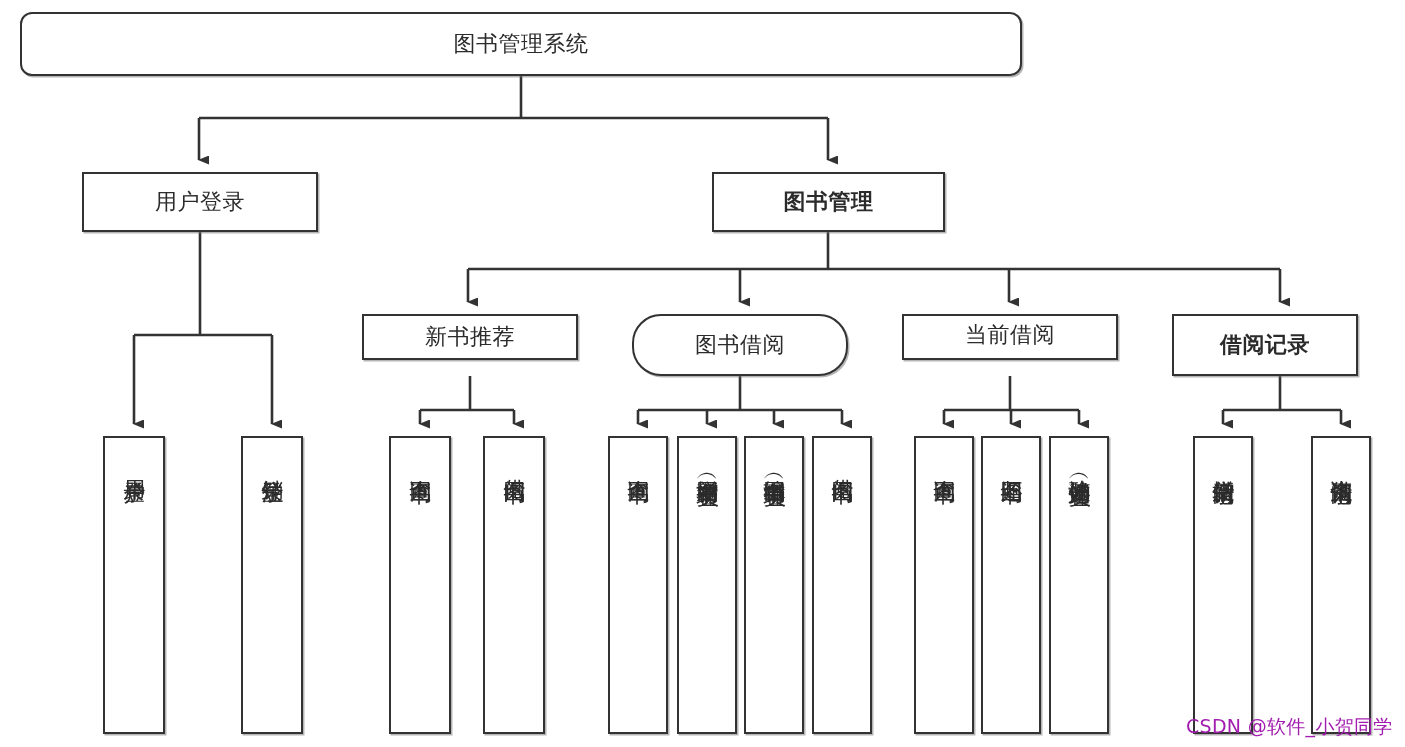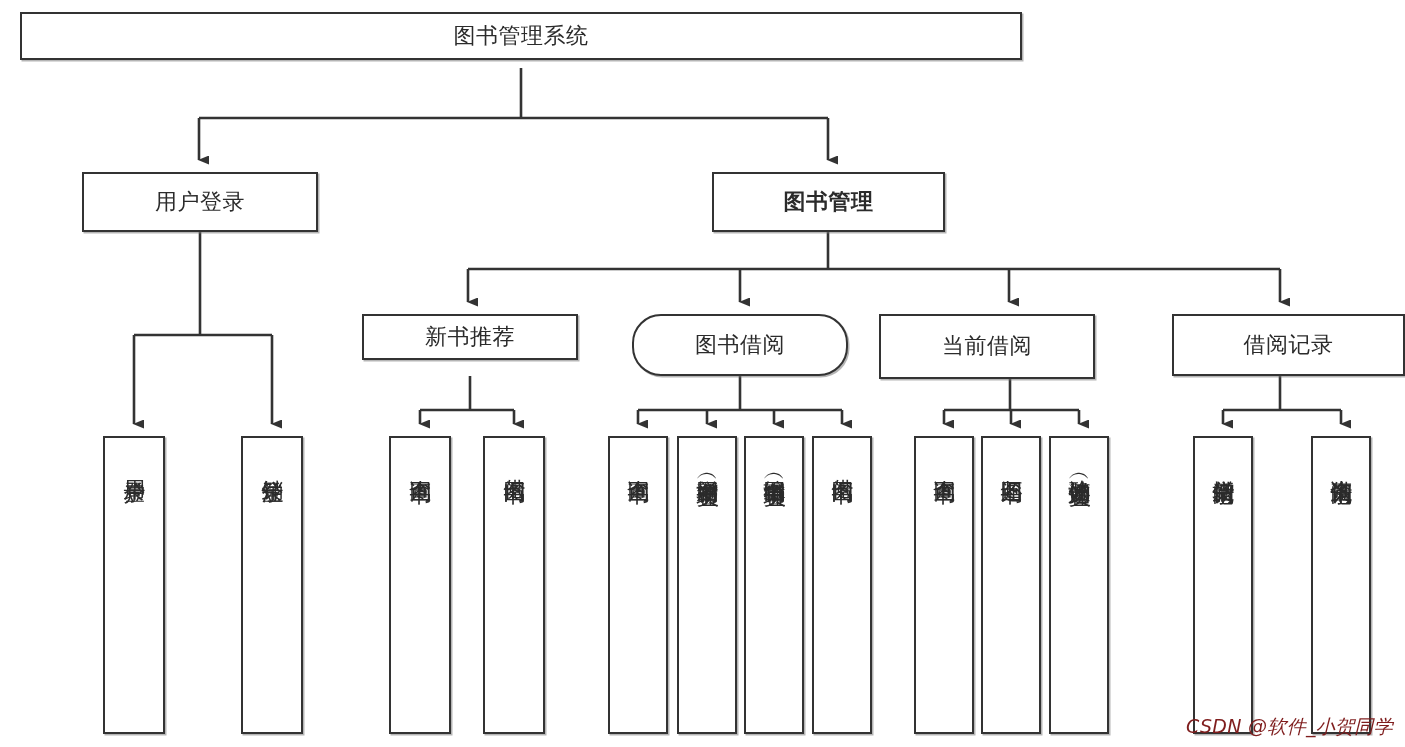--- a/index.html
+++ b/index.html
@@ -58,25 +58,24 @@
     text-orientation: upright;
     display: block;
     margin-top: 18px;
     text-align: left;
   }
   .watermark {
     position: absolute;
     left: 1186px;
     top: 714px;
     font-size: 19px;
-    color: #7f1d1d;
+    color: #a21caf;
     white-space: nowrap;
     letter-spacing: 0.3px;
     font-family: "DejaVu Sans", "Liberation Sans", sans-serif;
-    font-style: italic;
   }
 </style>
 </head>
 <body>
 
 <div id="diagram-root">
 
   <svg class="connector-layer" viewBox="0 0 1405 747" xmlns="http://www.w3.org/2000/svg">
     <defs>
       <marker id="arrowhead" markerWidth="9" markerHeight="11" refX="4.5" refY="10" orient="auto" markerUnits="userSpaceOnUse">
@@ -132,41 +131,41 @@
     </g>
 
     <g stroke="#333333" stroke-width="2.6" fill="none">
       <path d="M1280,376 L1280,410"></path>
       <path d="M1223,410 L1341,410"></path>
       <path d="M1223,410 L1223,424" marker-end="url(#arrowhead)"></path>
       <path d="M1341,410 L1341,424" marker-end="url(#arrowhead)"></path>
     </g>
   </svg>
 
-  <div class="node node-h" style="left: 20px; top: 12px; width: 1002px; height: 48px;">
+  <div class="node node-h" style="left: 20px; top: 12px; width: 1002px; height: 64px; border-radius: 12px;">
     <span>图书管理系统</span>
   </div>
 
   <div class="node node-h" style="left: 82px; top: 172px; width: 236px; height: 60px;">
     <span>用户登录</span>
   </div>
   <div class="node node-h" style="left: 712px; top: 172px; width: 233px; height: 60px; font-weight: bold;">
     <span>图书管理</span>
   </div>
 
   <div class="node node-h" style="left: 362px; top: 314px; width: 216px; height: 46px;">
     <span>新书推荐</span>
   </div>
   <div class="node node-h" style="left: 632px; top: 314px; width: 216px; height: 62px; border-radius: 29px;">
     <span>图书借阅</span>
   </div>
-  <div class="node node-h" style="left: 879px; top: 314px; width: 216px; height: 65px;">
+  <div class="node node-h" style="left: 902px; top: 314px; width: 216px; height: 46px; font-family: Liberation Mono, monospace;">
     <span>当前借阅</span>
   </div>
-  <div class="node node-h" style="left: 1172px; top: 314px; width: 233px; height: 62px;">
+  <div class="node node-h" style="left: 1172px; top: 314px; width: 186px; height: 62px; font-weight: bold;">
     <span>借阅记录</span>
   </div>
 
   <div class="node node-v" style="left: 103px; top: 436px; width: 62px; height: 298px;">
     <span class="vtext">用户登录</span>
   </div>
   <div class="node node-v" style="left: 241px; top: 436px; width: 62px; height: 298px;">
     <span class="vtext">注销登录</span>
   </div>
   <div class="node node-v" style="left: 389px; top: 436px; width: 62px; height: 298px;">

